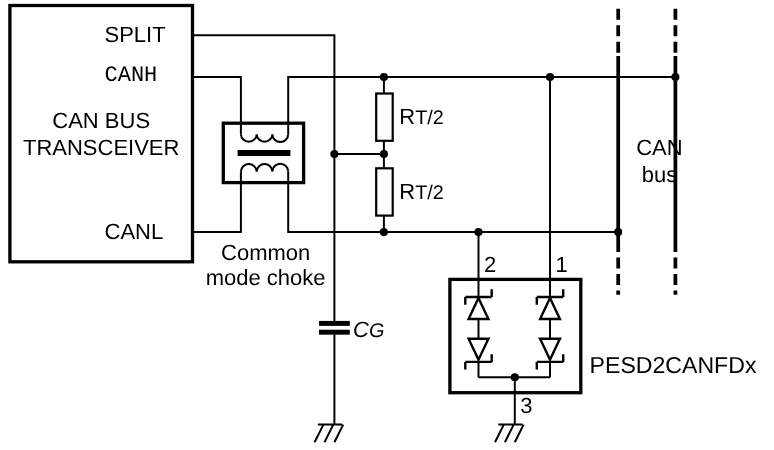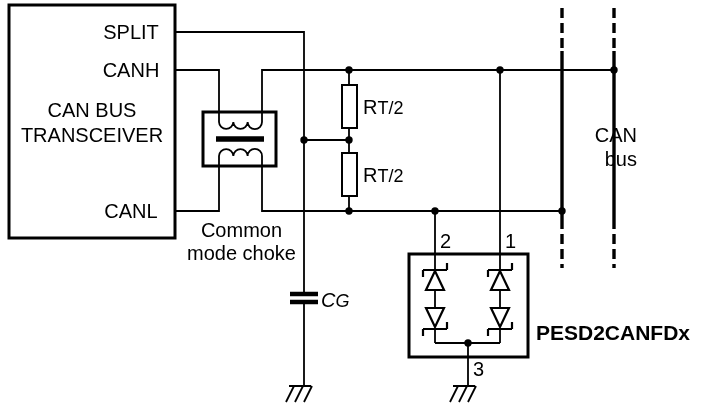--- a/index.html
+++ b/index.html
@@ -13,24 +13,24 @@
     overflow: hidden;
   }
   #stage svg { position: absolute; left: 0; top: 0; }
   .lbl {
     position: absolute;
     font-size: 20px;
     line-height: 20px;
     color: #000;
     white-space: nowrap;
   }
-  .pin-lbl { width: 72px; left: 95px; text-align: center; }
+  .pin-lbl { width: 72px; left: 95px; text-align: left; }
   .center { text-align: center; white-space: normal; }
   .sub { font-size: 18px; }
-  .bold { font-weight: bold; font-size: 21px; line-height: 21px; }
+  .bold { font-weight: normal; font-size: 21px; line-height: 21px; }
 </style>
 </head>
 <body>
 
 <div id="stage">
 
   <svg width="704" height="409" viewBox="0 0 704 409">
     <g fill="none" stroke="#000" stroke-width="1.8">
 
       <rect x="9" y="5" width="166" height="233" stroke-width="3"></rect>
@@ -103,21 +103,21 @@
         <circle cx="435" cy="211" r="3.7"></circle>
         <circle cx="500" cy="70" r="3.7"></circle>
         <circle cx="562" cy="211" r="3.7"></circle>
         <circle cx="614" cy="70" r="3.7"></circle>
         <circle cx="468" cy="343" r="3.7"></circle>
       </g>
     </g>
   </svg>
 
   <div class="lbl pin-lbl" style="top:22px;">SPLIT</div>
-  <div class="lbl pin-lbl" style="top:60px;">CANH</div>
+  <div class="lbl pin-lbl" style="top:60px;font-family:Liberation Mono, monospace;">CANH</div>
   <div class="lbl pin-lbl" style="top:201px;">CANL</div>
 
   <div class="lbl center" style="left:12px; top:98px; width:160px; line-height:25px;">
     <div>CAN BUS</div>
     <div>TRANSCEIVER</div>
   </div>
 
   <div class="lbl center" style="left:161px; top:219px; width:161px; line-height:23px;text-align:center;">
     <div>Common</div>
     <div>mode choke</div>
@@ -127,18 +127,18 @@
   <div class="lbl" style="left:363px; top:165px;"><span>R</span><span class="sub">T/2</span></div>
 
   <div class="lbl" style="left:321px; top:290px;font-style:italic;"><span>C</span><span class="sub">G</span></div>
 
   <div class="lbl" style="left:440px; top:231px;">2</div>
   <div class="lbl" style="left:505px; top:231px;">1</div>
   <div class="lbl" style="left:473px; top:359px;">3</div>
 
   <div class="lbl bold" style="left:536px; top:322px;">PESD2CANFDx</div>
 
-  <div class="lbl center" style="left:562px; top:124px; width:75px; line-height:23.5px;text-align:right;">
+  <div class="lbl center" style="left:562px; top:124px; width:75px; line-height:23.5px;">
     <div>CAN</div>
     <div>bus</div>
   </div>
 
 </div>
 
 </body></html>

